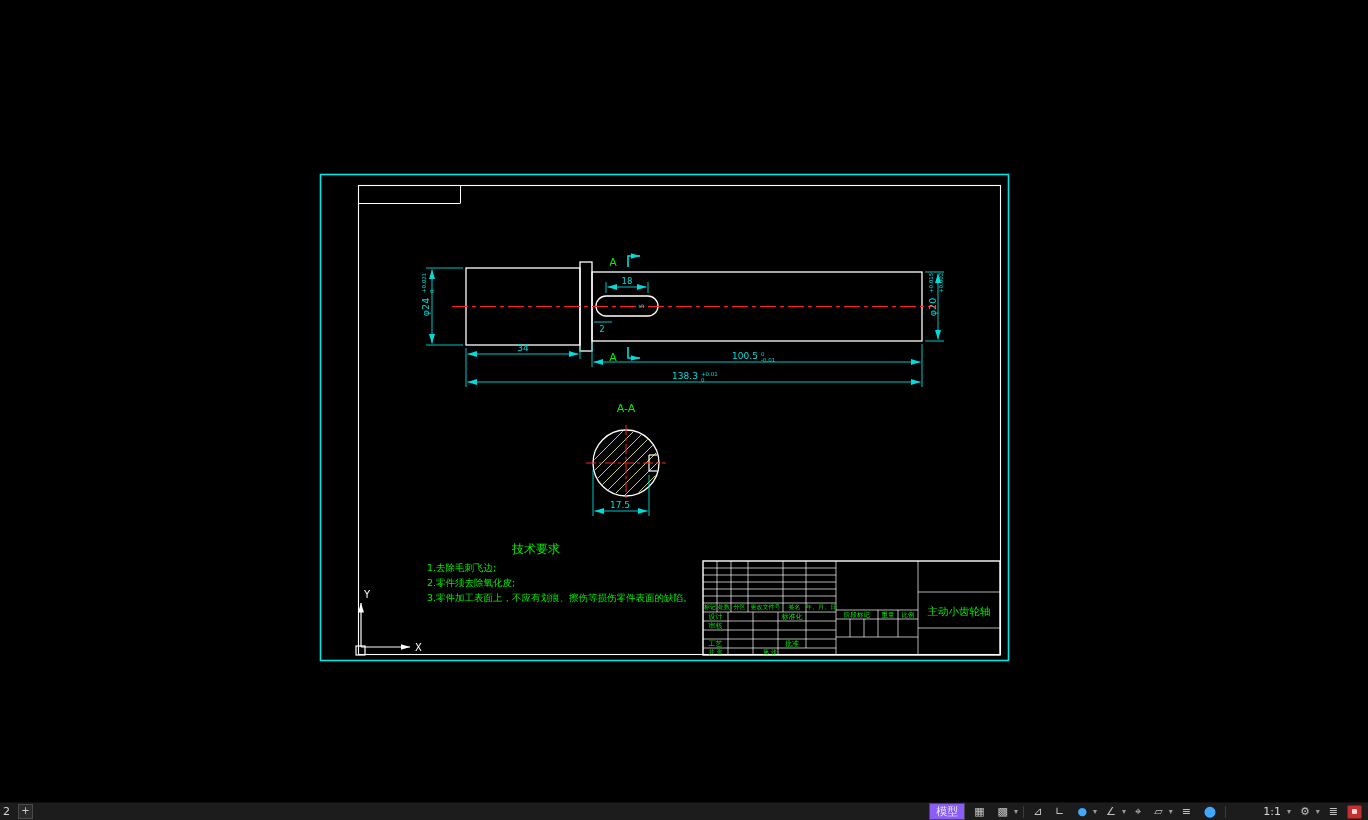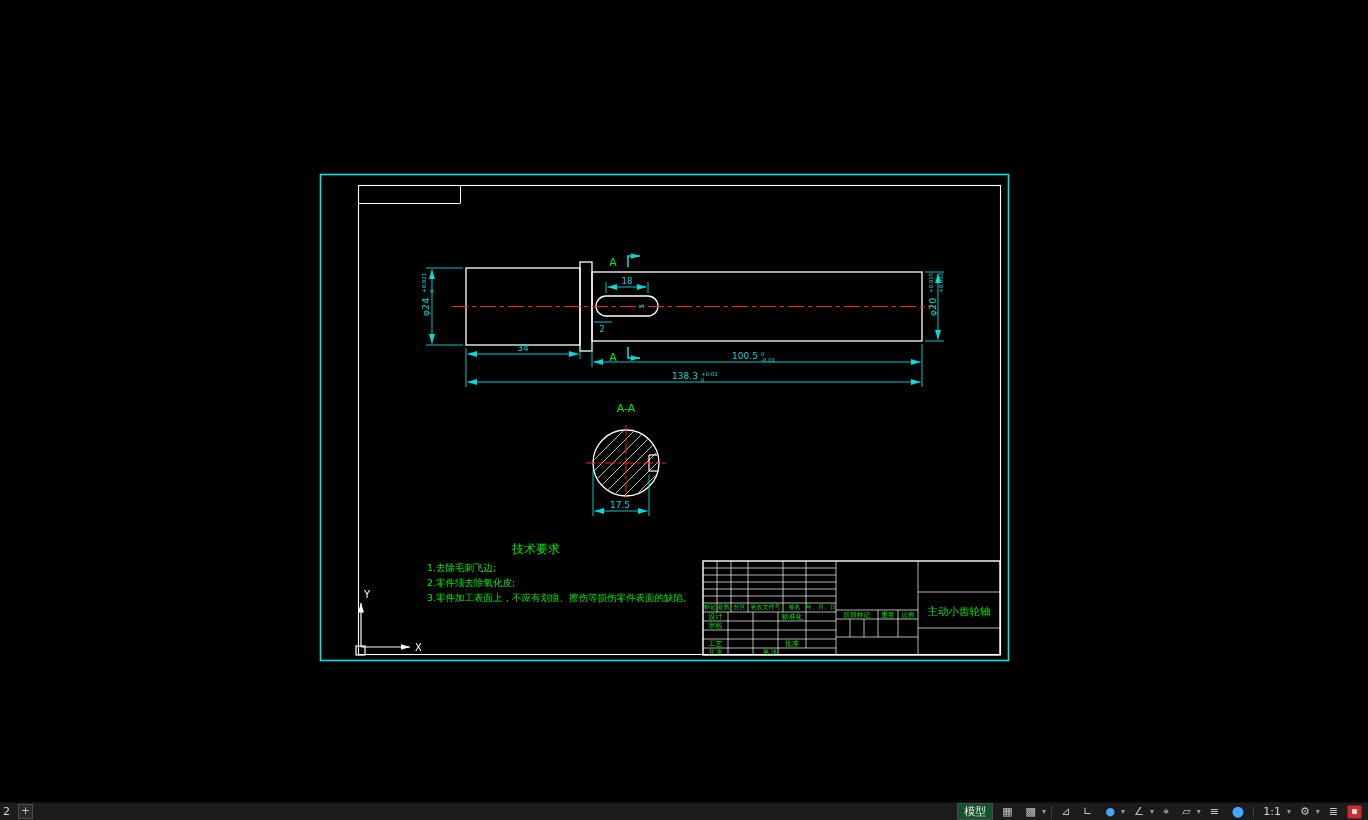--- a/index.html
+++ b/index.html
@@ -8,22 +8,22 @@
   svg text{font-family:"DejaVu Sans",sans-serif;}
   .statusbar{position:absolute;left:0;bottom:0;width:1368px;height:17px;background:#1c1c1c;
     display:flex;justify-content:space-between;align-items:center;font-size:11px;color:#c9c9c9;
     border-top:1px solid #101010;}
   .sb-left{display:flex;align-items:center;gap:8px;padding-left:3px;}
   .sb-left .tab-num{color:#d8d8d8;font-size:11px;}
   .sb-left .plus{display:inline-block;width:13px;height:13px;line-height:12px;text-align:center;
     border:1px solid #4a4a4a;background:#2a2a2a;color:#cfcfcf;font-size:10px;}
   .sb-right{display:flex;align-items:center;gap:5px;padding-right:6px;}
   .sb-btn{display:inline-block;padding:1px 4px;cursor:default;color:#c2c2c2;font-size:11px;}
-  .sb-btn.model{background:#14532d;border:1px solid #4a4a4a;color:#e6e6e6;padding:0 6px;}
-  .sb-btn.scale{color:#d5d5d5;}
+  .sb-btn.model{background:#8b5cf6;border:1px solid #4a4a4a;color:#e6e6e6;padding:0 6px;}
+  .sb-btn.scale{color:#d5d5d5;margin-left:28px;}
   .chev{font-size:8px;color:#9a9a9a;margin-left:-3px;}
   .blue{color:#3fa8ff;}
   .sep{width:1px;height:12px;background:#3c3c3c;display:inline-block;}
   .sb-red{display:inline-block;width:13px;height:12px;background:#c62f2f;border-radius:2px;
     border:1px solid #7e1f1f;position:relative;}
   .sb-red::after{content:"";position:absolute;left:4px;top:3px;width:5px;height:5px;background:#ffd9d9;border-radius:1px;}
 </style>
 </head>
 <body>
 

